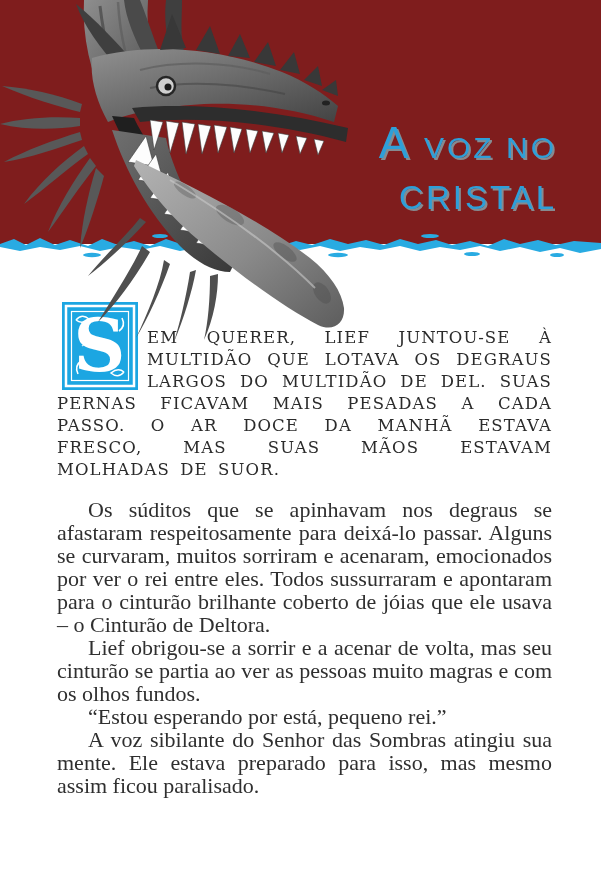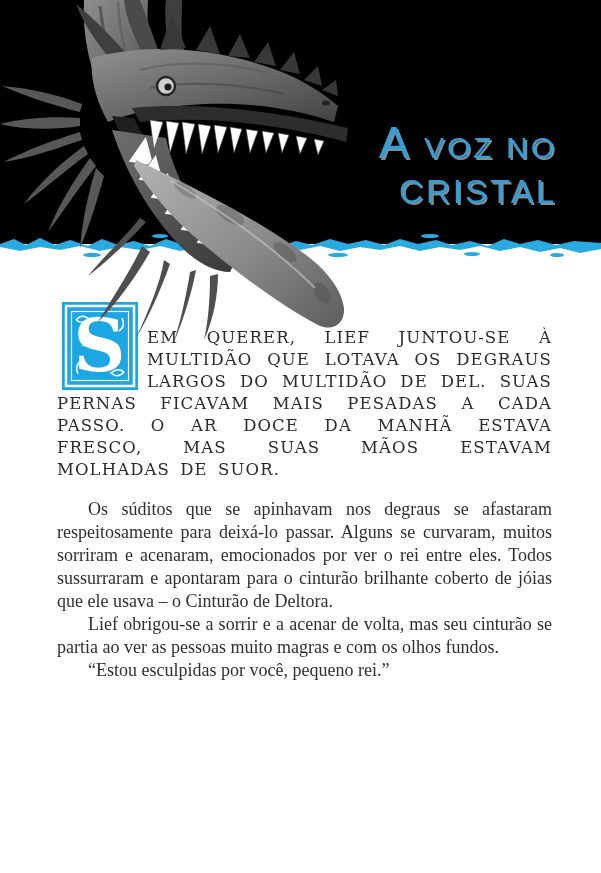--- a/index.html
+++ b/index.html
@@ -3,55 +3,55 @@
 <meta charset="utf-8">
 <style>
   html,body{margin:0;padding:0;background:#ffffff;}
   .page{
     position:relative;width:601px;height:873px;margin:0 auto;
     background:#ffffff;overflow:hidden;
     font-family:"Liberation Serif", serif;color:#2f2f2f;
   }
   
   .chapter-header{
-    position:relative;width:601px;height:244px;background:#000000;
+    position:relative;width:601px;height:244px;background:#7f1d1d;
   }
   .torn-edge{
     position:absolute;left:0;top:233px;width:601px;height:28px;z-index:2;
   }
   .dragon{
     position:absolute;left:0;top:0;width:362px;height:346px;z-index:3;
   }
   .chapter-title{
     position:absolute;top:118px;right:44px;z-index:2;
     text-align:right;color:#2E9FD8;
     font-family:"Liberation Sans", sans-serif;
     letter-spacing:3px;line-height:1.1;
     text-shadow:2px 1.5px 0 #868b90;
   }
   .title-line1{font-size:30px;}
   .title-line1::first-letter{font-size:45px;letter-spacing:4px;}
-  .title-line2{font-size:33px;margin-top:6px;}
+  .title-line2{font-size:33px;margin-top:12px;}
   
   .content{
     position:relative;margin-top:83px;padding:0 49px 0 57px;z-index:1;
   }
   .opening{
     font-family:"DejaVu Serif", serif;
     font-size:16.5px;line-height:22px;
     letter-spacing:1.1px;word-spacing:4px;
     text-align:justify;color:#2b2b2b;
     margin:0 0 17px 0;
   }
   .dropcap{
     float:left;width:76px;height:88px;
     margin:-25px 9px 0 5px;
   }
   .body-para{
-    margin:0;font-size:18px;line-height:23px;
+    margin:0;font-size:22px;line-height:23px;
     text-align:justify;text-indent:31px;color:#2f2f2f;
   }
 </style>
 </head>
 <body>
 
 <div class="page">
 
   <div class="chapter-header">
     <div class="chapter-title">
@@ -197,17 +197,18 @@
         <path d="M16,72 q-4,-8 3,-13" fill="none" stroke="#ffffff" stroke-width="1.6"></path>
         <path d="M20,44 q18,-14 36,0" fill="none" stroke="#ffffff" stroke-width="1.4" opacity="0.8"></path>
         <text x="38" y="69" text-anchor="middle" font-family="DejaVu Serif, serif" font-weight="bold" font-size="72" fill="#ffffff">S</text>
       </svg>
       <span>EM QUERER, LIEF JUNTOU-SE À MULTIDÃO QUE LOTAVA OS DEGRAUS LARGOS DO MULTIDÃO DE DEL. SUAS PERNAS FICAVAM MAIS PESADAS A CADA PASSO. O AR DOCE DA MANHÃ ESTAVA FRESCO, MAS SUAS MÃOS ESTAVAM MOLHADAS DE SUOR.</span>
     </div>
 
     <div>
         <p class="body-para">Os súditos que se apinhavam nos degraus se afastaram respeitosamente para deixá-lo passar. Alguns se curvaram, muitos sorriram e acenaram, emocionados por ver o rei entre eles. Todos sussurraram e apontaram para o cinturão brilhante coberto de jóias que ele usava – o Cinturão de Deltora.</p>
         <p class="body-para">Lief obrigou-se a sorrir e a acenar de volta, mas seu cinturão se partia ao ver as pessoas muito magras e com os olhos fundos.</p>
-        <p class="body-para">“Estou esculpidas por você, pequeno rei.”</p>
+        <p class="body-para">“Estou esperando por está, pequeno rei.”</p>
+        <p class="body-para">A voz sibilante do Senhor das Sombras atingiu sua mente. Ele estava preparado para isso, mas mesmo assim ficou paralisado.</p>
       </div>
 
   </div>
 </div>
 
 </body></html>

